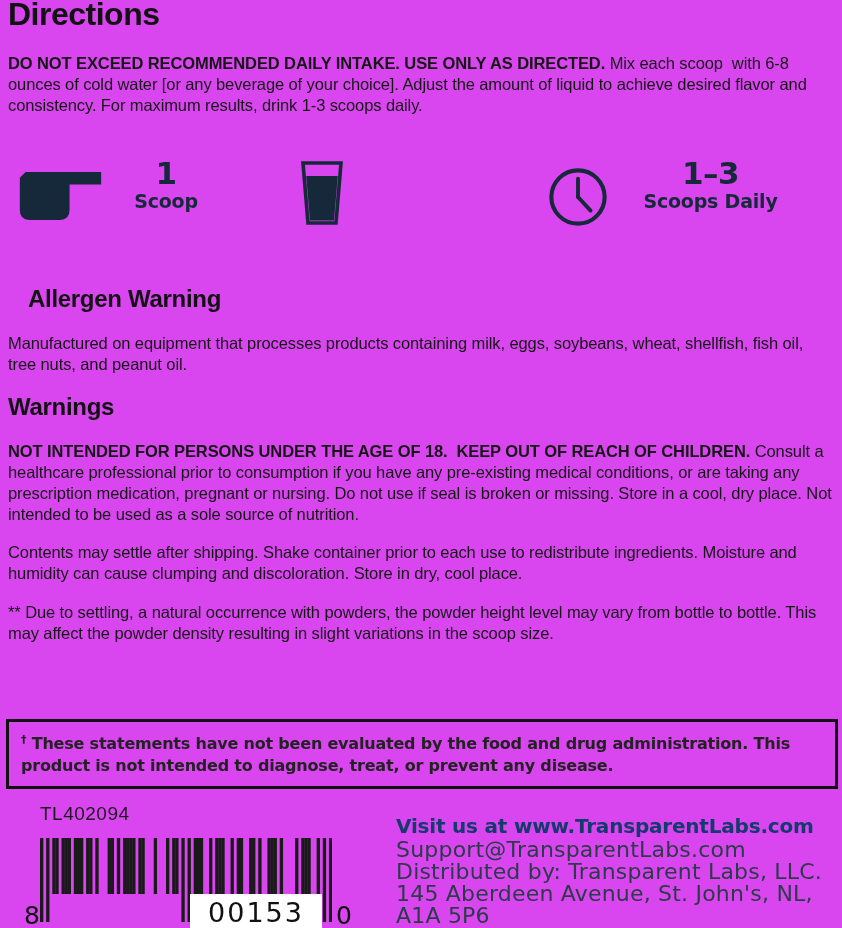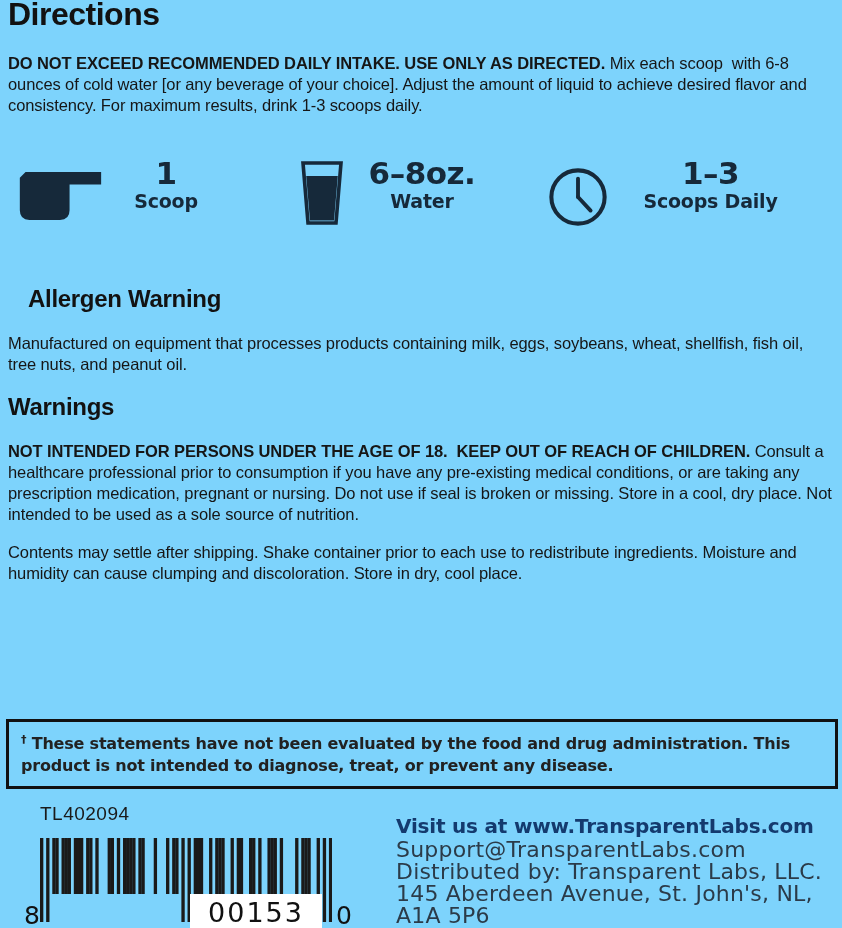--- a/index.html
+++ b/index.html
@@ -1,19 +1,19 @@
 <!DOCTYPE html>
 <html><head>
 <meta charset="utf-8">
 <style>
   html,body{margin:0;padding:0;background:#ffffff;}
   .label{
     position:relative;
     width:842px;height:928px;
-    background:#7dd3fc;
+    background:#d946ef;
     font-family:"Liberation Sans", sans-serif;
     color:#141414;
     overflow:hidden;
   }
   
   .h1{
     position:absolute;left:8px;top:-4px;
     font-size:32px;font-weight:800;letter-spacing:-0.5px;color:#121212;
   }
   .h2{
@@ -84,43 +84,40 @@
     <div class="step-value">1</div>
     <div class="step-label">Scoop</div>
   </div>
 
   <div class="step-icon" style="left:300px;top:161px;">
     <svg width="44" height="64" viewBox="0 0 44 64">
       <path d="M3,2 L41,2 L36,62 L8,62 Z" fill="none" stroke="#16293a" stroke-width="3.6"></path>
       <path d="M6.2,15 L37.8,15 L34,59.5 L10,59.5 Z" fill="#16293a"></path>
     </svg>
   </div>
-  <div class="step-text" style="left:356px;top:157px;width:132px;">
-    <div class="step-value">6–8oz.</div>
-    <div class="step-label">Water</div>
-  </div>
 
   <div class="step-icon" style="left:547px;top:166px;">
     <svg width="62" height="62" viewBox="0 0 64 64">
       <circle cx="32" cy="32" r="27.5" fill="none" stroke="#16293a" stroke-width="4.2"></circle>
       <path d="M32,32 L32,13" fill="none" stroke="#16293a" stroke-width="4" stroke-linecap="round"></path>
       <path d="M32,32 L45,46" fill="none" stroke="#16293a" stroke-width="4" stroke-linecap="round"></path>
     </svg>
   </div>
   <div class="step-text" style="left:628px;top:157px;width:165px;">
     <div class="step-value">1–3</div>
     <div class="step-label">Scoops Daily</div>
   </div>
 
   <div class="h2" style="top:285px;margin-left:20px;">Allergen Warning</div>
   <p class="para" style="top:316px;">Manufactured on equipment that processes products containing milk, eggs, soybeans, wheat, shellfish, fish oil, tree nuts, and peanut oil.</p>
 
   <div class="h2" style="top:393px;">Warnings</div>
   <p class="para" style="top:424px;"><b>NOT INTENDED FOR PERSONS UNDER THE AGE OF 18.  KEEP OUT OF REACH OF CHILDREN.</b><span> Consult a healthcare professional prior to consumption if you have any pre-existing medical conditions, or are taking any prescription medication, pregnant or nursing. Do not use if seal is broken or missing. Store in a cool, dry place. Not intended to be used as a sole source of nutrition.</span></p>
   <p class="para" style="top:525px;">Contents may settle after shipping. Shake container prior to each use to redistribute ingredients. Moisture and humidity can cause clumping and discoloration. Store in dry, cool place.</p>
+  <p class="para" style="top:585px;">** Due to settling, a natural occurrence with powders, the powder height level may vary from bottle to bottle. This may affect the powder density resulting in slight variations in the scoop size.</p>
 
   <div class="fda-box"><sup>†</sup><span style="white-space:pre-wrap;"> These statements have not been evaluated by the food and drug administration. This product is not intended to diagnose, treat, or prevent any disease.</span></div>
 
   <div class="sku">TL402094</div>
 
   <div class="barcode">
     <svg id="barcode-svg" width="292" height="84" viewBox="0 0 292 84">
         <rect x="0.00" y="0" width="3.32" height="84" fill="#1a1a1a"></rect>
         <rect x="6.15" y="0" width="3.32" height="84" fill="#1a1a1a"></rect>
         <rect x="12.29" y="0" width="3.32" height="56" fill="#1a1a1a"></rect>

